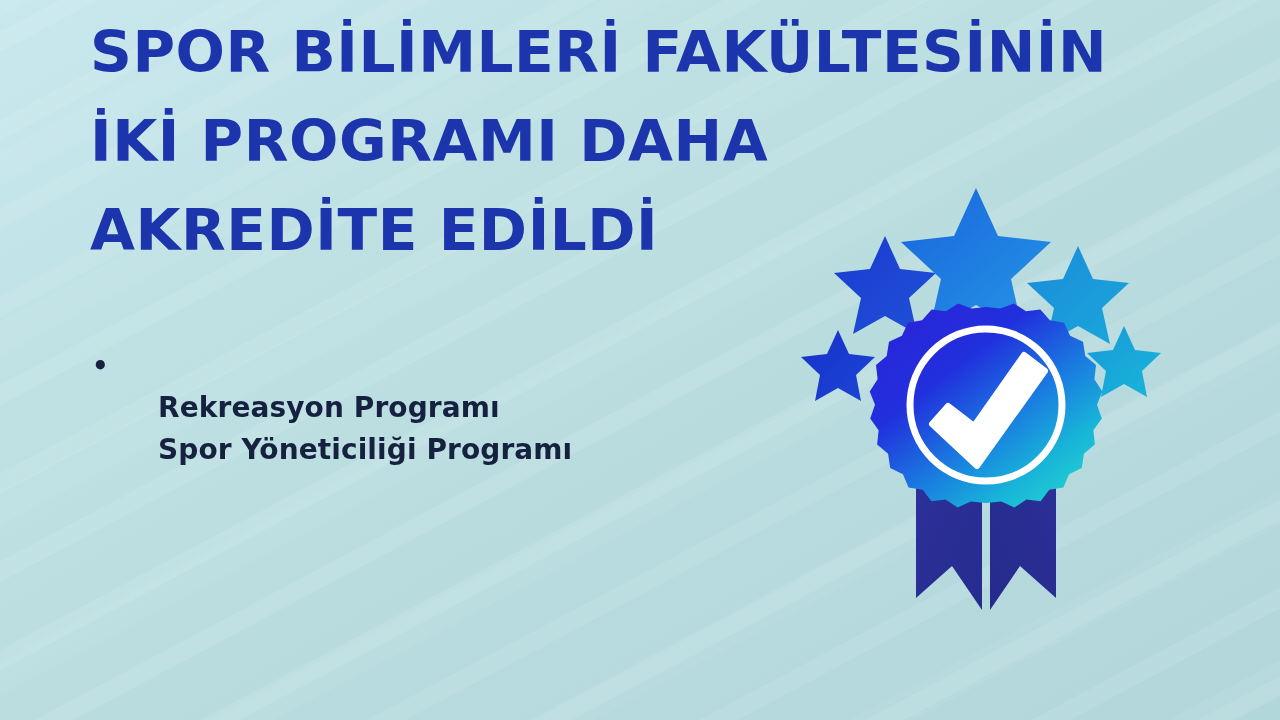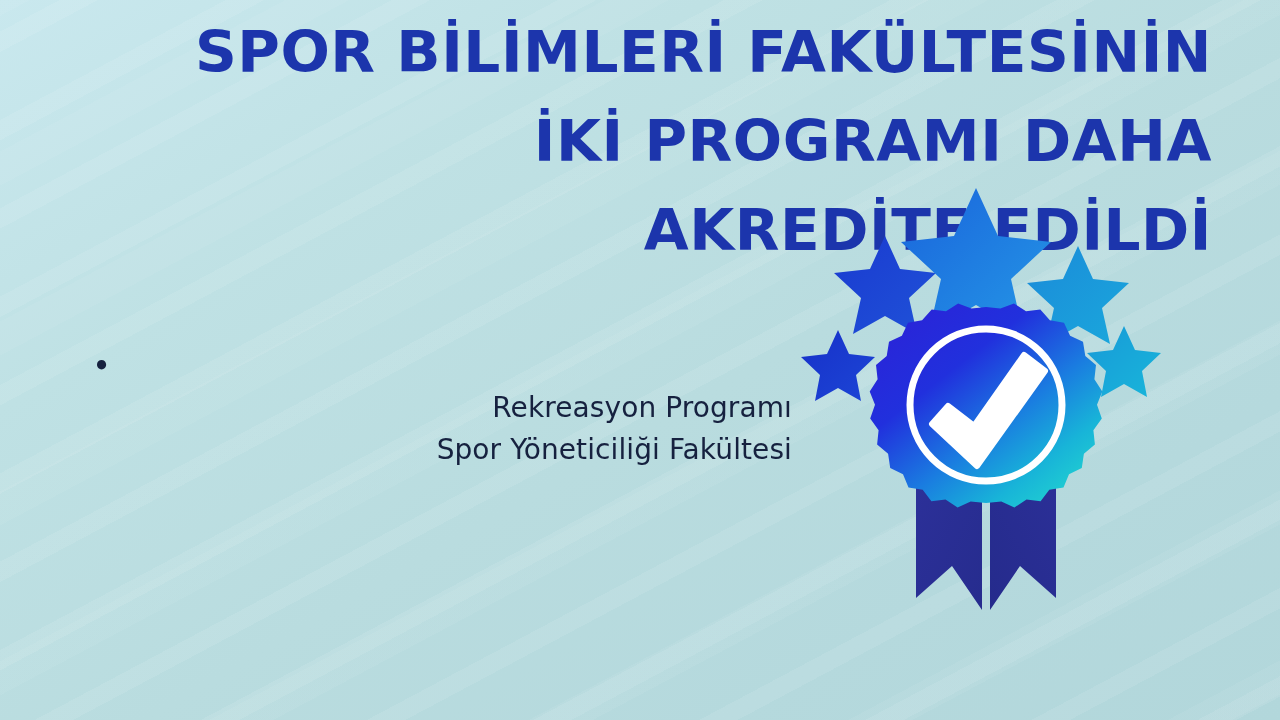--- a/index.html
+++ b/index.html
@@ -15,21 +15,20 @@
     background: #bcdfe2;
   }
 
   .poster {
     position: relative;
     width: 1280px;
     height: 720px;
     overflow: hidden;
     background:
       linear-gradient(150deg, #c9e8ee 0%, #bfe1e4 28%, #b9dcdf 55%, #b5d9dd 78%, #b2d7db 100%);
-    text-align: right;
   }
 
   
   .stripes {
     position: absolute;
     inset: -20%;
     background: repeating-linear-gradient(
       -28deg,
       rgba(255,255,255,0.00) 0px,
       rgba(255,255,255,0.00) 34px,
@@ -92,21 +91,21 @@
   .bullet-dot {
     width: 18px;
     font-size: 26px;
     line-height: 42px;
     color: #16213f;
     flex: 0 0 18px;
   }
   .bullet-sub {
     margin-left: 66px;
     font-family: "DejaVu Sans", "Liberation Sans", sans-serif;
-    font-weight: normal;
+    font-weight: bold;
     font-size: 28px;
     line-height: 42px;
     color: #16213f;
     letter-spacing: 0.1px;
   }
 
   
   .badge-art {
     position: absolute;
     left: 790px;
@@ -133,21 +132,21 @@
     <div class="headline-line">SPOR BİLİMLERİ FAKÜLTESİNİN</div>
     <div class="headline-line">İKİ PROGRAMI DAHA</div>
     <div class="headline-line">AKREDİTE EDİLDİ</div>
   </div>
 
   <div class="bullets">
     <div class="bullet-head">
       <span class="bullet-dot">•</span>
     </div>
     <div class="bullet-sub">Rekreasyon Programı</div>
-    <div class="bullet-sub">Spor Yöneticiliği Fakültesi</div>
+    <div class="bullet-sub">Spor Yöneticiliği Programı</div>
   </div>
 
   <div class="badge-art">
     <svg viewBox="0 0 410 440" xmlns="http://www.w3.org/2000/svg">
       <defs>
         <linearGradient id="gRosette" x1="0.12" y1="0.05" x2="0.92" y2="0.95">
           <stop offset="0%" stop-color="#2a24d8"></stop>
           <stop offset="30%" stop-color="#2130dd"></stop>
           <stop offset="58%" stop-color="#1a7ce0"></stop>
           <stop offset="80%" stop-color="#18b4d8"></stop>

